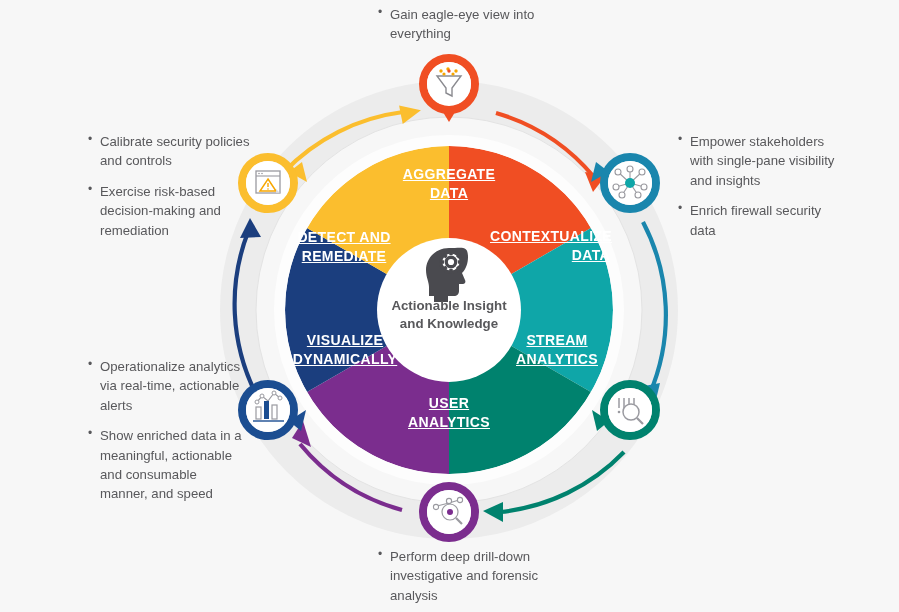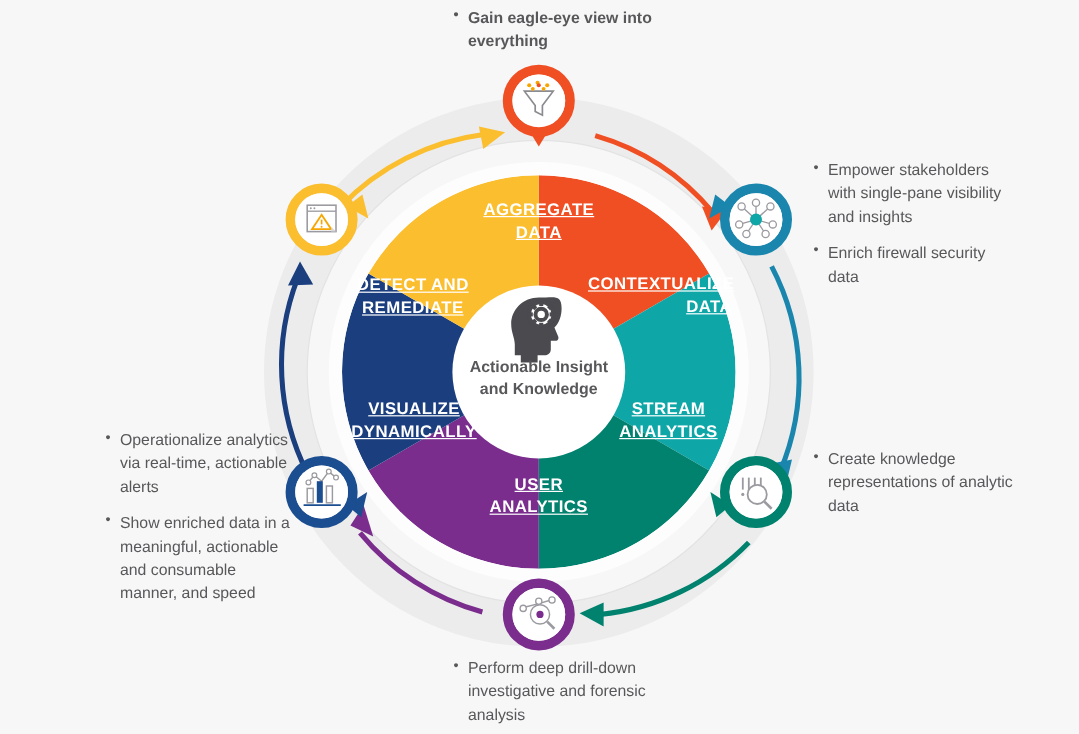--- a/index.html
+++ b/index.html
@@ -23,21 +23,21 @@
     position:relative;
     padding-left:12px;
     margin-bottom:11px;
   }
   .calloutbox li:last-child{margin-bottom:0;}
   .calloutbox li:before{
     content:"\2022";
     position:absolute;left:0;top:-1px;
     color:#58585b;font-size:12px;
   }
-  .cb-top{left:378px;top:5px;width:200px;text-align:left;font-weight:bold;}
+  .cb-top{left:378px;top:5px;width:200px;text-align:left;}
   .cb-right-top{left:678px;top:132px;width:160px;}
   .cb-right-bottom{left:678px;top:373px;width:180px;}
   .cb-bottom{left:378px;top:547px;width:200px;}
   .cb-left-bottom{left:88px;top:357px;width:160px;}
   .cb-left-top{left:88px;top:132px;width:170px;}
 
   .seglabel{
     position:absolute;
     color:#ffffff;
     font-weight:bold;
@@ -292,31 +292,36 @@
 
   <div class="calloutbox cb-right-top">
     <ul>
       <li>Empower stakeholders with single-pane visibility and insights</li>
       <li>Enrich firewall security data</li>
     </ul>
   </div>
 
   <div class="calloutbox cb-right-bottom">
     <ul>
-      <li>Create knowledge representations of analytic data</li>
     </ul>
   </div>
 
   <div class="calloutbox cb-bottom">
     <ul>
       <li>Perform deep drill-down investigative and forensic analysis</li>
     </ul>
   </div>
 
   <div class="calloutbox cb-left-bottom">
     <ul>
       <li>Operationalize analytics via real-time, actionable alerts</li>
       <li>Show enriched data in a meaningful, actionable and consumable manner, and speed</li>
     </ul>
   </div>
 
+  <div class="calloutbox cb-left-top">
+    <ul>
+      <li>Calibrate security policies and controls</li>
+      <li>Exercise risk-based decision-making and remediation</li>
+    </ul>
+  </div>
 
 </div>
 
 </body></html>

